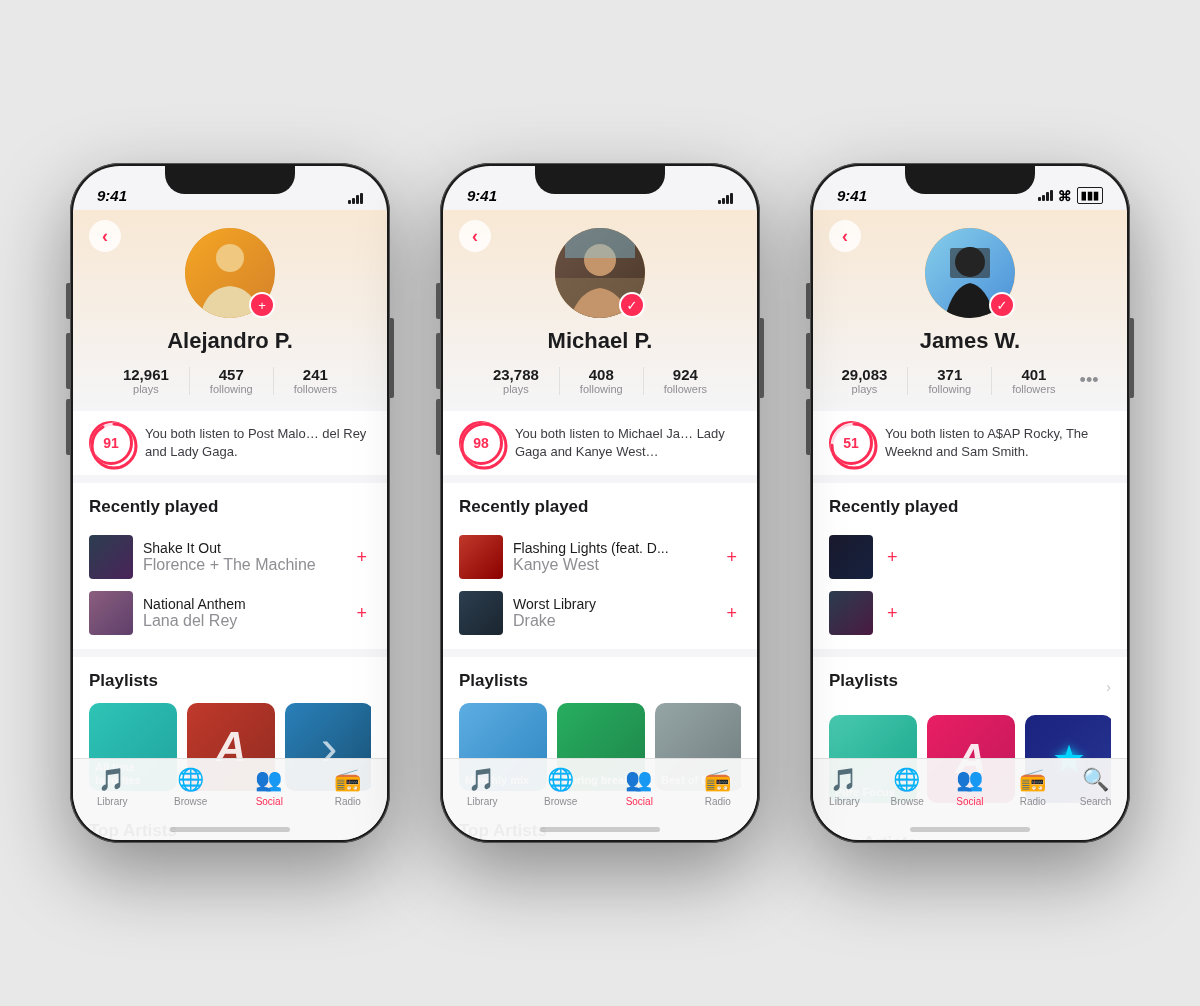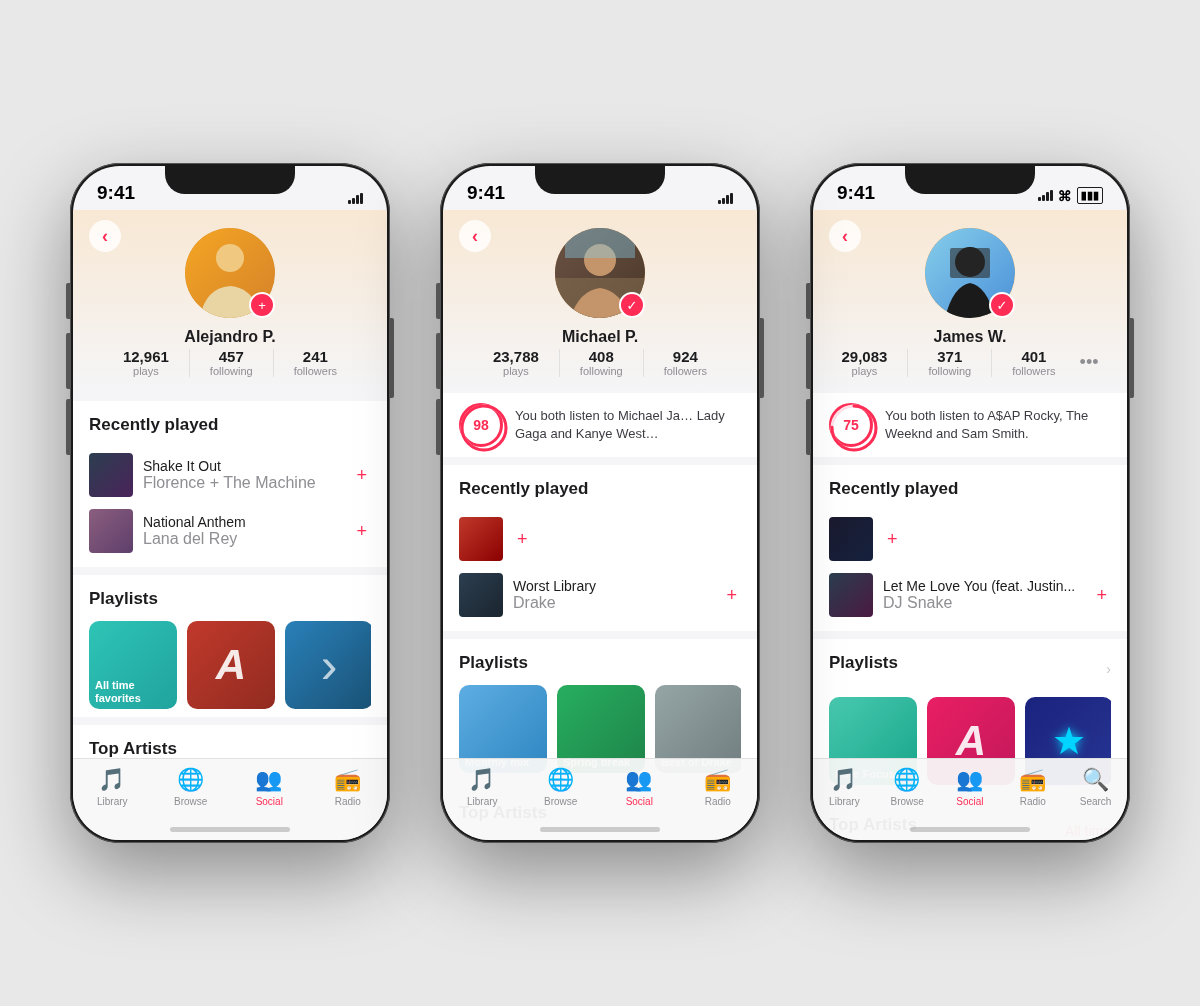--- a/index.html
+++ b/index.html
@@ -70,21 +70,21 @@
       height: 44px;
       display: flex;
       align-items: flex-end;
       justify-content: space-between;
       padding: 0 24px 6px;
       z-index: 5;
       font-size: 12px;
       font-weight: 600;
     }
 
-    .status-time { font-size: 19px; font-weight: 700; }
+    .status-time { font-size: 15px; font-weight: 700; font-style: italic; }
     .status-icons { display: flex; gap: 5px; align-items: center; font-size: 11px; }
 
     
     .screen-content {
       position: absolute;
       top: 44px;
       left: 0;
       right: 0;
       bottom: 0;
       overflow-y: auto;
@@ -144,24 +144,24 @@
       align-items: center;
       justify-content: center;
       font-size: 13px;
       color: white;
     }
 
     .badge-plus { background: #ff2d55; }
     .badge-check { background: #ff2d55; }
 
     .profile-name {
-      font-size: 16px;
+      font-size: 22px;
       font-weight: 700;
       color: #1c1c1e;
-      margin-bottom: 2px;
+      margin-bottom: 12px;
     }
 
     .stats-row {
       display: flex;
       gap: 20px;
       align-items: center;
     }
 
     .stat-item {
       text-align: center;
@@ -443,20 +443,30 @@
         </div>
         <div class="stat-divider"></div>
         <div class="stat-item">
           <div class="stat-number">241</div>
           <div class="stat-label">followers</div>
         </div>
 
       </div>
     </div>
 
+    <div class="compat-row">
+      <div class="score-circle">
+        <svg viewBox="0 0 50 50">
+          <circle cx="25" cy="25" r="22" fill="none" stroke="#ffe0e8" stroke-width="3"></circle>
+          <circle cx="25" cy="25" r="22" fill="none" stroke="#ff2d55" stroke-width="3" stroke-dasharray="138.23007675795088" stroke-dashoffset="12.440706908215574" stroke-linecap="round" transform="rotate(-90 25 25)"></circle>
+        </svg>
+        <span>91</span>
+      </div>
+      <div class="compat-text">You both listen to Post Malo… del Rey and Lady Gaga.</div>
+    </div>
 
     <div class="section">
       <div class="section-title">Recently played</div>
 
       <div class="track-item">
         <div class="track-art art-shake"></div>
         <div class="track-info">
           <div class="track-name">Shake It Out</div>
           <div class="track-artist">Florence + The Machine</div>
         </div>
@@ -582,20 +592,24 @@
         <span>98</span>
       </div>
       <div class="compat-text">You both listen to Michael Ja… Lady Gaga and Kanye West…</div>
     </div>
 
     <div class="section">
       <div class="section-title">Recently played</div>
 
       <div class="track-item">
         <div class="track-art art-flashing"></div>
+        <div class="track-info">
+          <div class="track-name">Flashing Lights (feat. D...</div>
+          <div class="track-artist">Kanye West</div>
+        </div>
         <div class="track-add">+</div>
       </div>
       <div class="track-item">
         <div class="track-art art-worst"></div>
         <div class="track-info">
           <div class="track-name">Worst Library</div>
           <div class="track-artist">Drake</div>
         </div>
         <div class="track-add">+</div>
       </div>
@@ -702,38 +716,34 @@
         <span class="more-dots">•••</span>
       </div>
     </div>
 
     <div class="compat-row">
       <div class="score-circle">
         <svg viewBox="0 0 50 50">
           <circle cx="25" cy="25" r="22" fill="none" stroke="#ffe0e8" stroke-width="3"></circle>
           <circle cx="25" cy="25" r="22" fill="none" stroke="#ff2d55" stroke-width="3" stroke-dasharray="138.23007675795088" stroke-dashoffset="34.55751918948772" stroke-linecap="round" transform="rotate(-90 25 25)"></circle>
         </svg>
-        <span>75</span>
+        <span>51</span>
       </div>
       <div class="compat-text">You both listen to A$AP Rocky, The Weeknd and Sam Smith.</div>
     </div>
 
     <div class="section">
       <div class="section-title">Recently played</div>
 
       <div class="track-item">
         <div class="track-art art-love"></div>
         <div class="track-add">+</div>
       </div>
       <div class="track-item">
         <div class="track-art art-letme"></div>
-        <div class="track-info">
-          <div class="track-name">Let Me Love You (feat. Justin...</div>
-          <div class="track-artist">DJ Snake</div>
-        </div>
         <div class="track-add">+</div>
       </div>
     </div>
 
     <div class="section">
       <div class="section-header">
       <div class="section-title">Playlists</div>
       <span class="section-arrow">›</span>
     </div>
       <div class="playlists-row">

